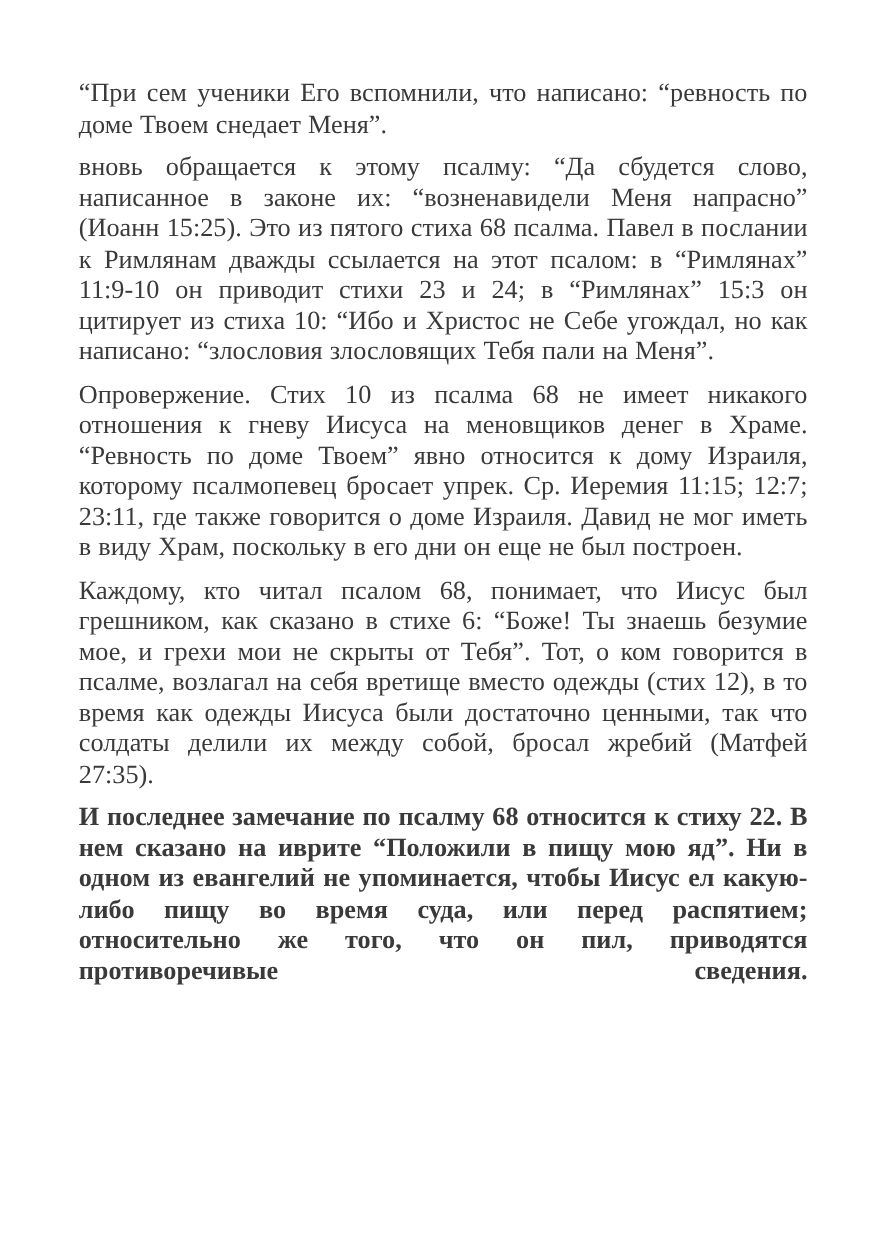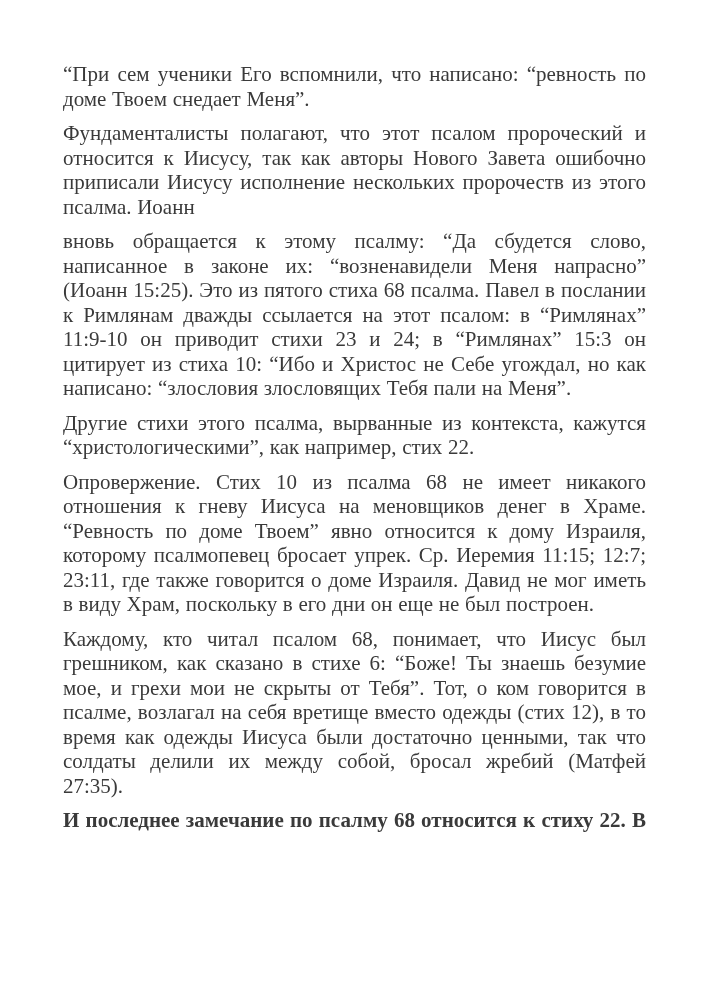--- a/index.html
+++ b/index.html
@@ -29,19 +29,17 @@
   .para.justify-last {
     text-align-last: justify;
     font-weight: bold;
   }
 </style>
 </head>
 <body>
 
 <div class="page">
   <p class="para">“При сем ученики Его вспомнили, что написано: “ревность по доме Твоем снедает Меня”.</p>
-  <p class="para">Фундаменталисты полагают, что этот псалом пророческий и относится к Иисусу, так как авторы Нового Завета ошибочно приписали Иисусу исполнение нескольких пророчеств из этого псалма. Иоанн</p>
   <p class="para">вновь обращается к этому псалму: “Да сбудется слово, написанное в законе их: “возненавидели Меня напрасно” (Иоанн 15:25). Это из пятого стиха 68 псалма. Павел в послании к Римлянам дважды ссылается на этот псалом: в “Римлянах” 11:9-10 он приводит стихи 23 и 24; в “Римлянах” 15:3 он цитирует из стиха 10: “Ибо и Христос не Себе угождал, но как написано: “злословия злословящих Тебя пали на Меня”.</p>
-  <p class="para">Другие стихи этого псалма, вырванные из контекста, кажутся “христологическими”, как например, стих 22.</p>
   <p class="para">Опровержение. Стих 10 из псалма 68 не имеет никакого отношения к гневу Иисуса на меновщиков денег в Храме. “Ревность по доме Твоем” явно относится к дому Израиля, которому псалмопевец бросает упрек. Ср. Иеремия 11:15; 12:7; 23:11, где также говорится о доме Израиля. Давид не мог иметь в виду Храм, поскольку в его дни он еще не был построен.</p>
   <p class="para">Каждому, кто читал псалом 68, понимает, что Иисус был грешником, как сказано в стихе 6: “Боже! Ты знаешь безумие мое, и грехи мои не скрыты от Тебя”. Тот, о ком говорится в псалме, возлагал на себя вретище вместо одежды (стих 12), в то время как одежды Иисуса были достаточно ценными, так что солдаты делили их между собой, бросал жребий (Матфей 27:35).</p>
   <p class="para justify-last">И последнее замечание по псалму 68 относится к стиху 22. В нем сказано на иврите “Положили в пищу мою яд”. Ни в одном из евангелий не упоминается, чтобы Иисус ел какую-либо пищу во время суда, или перед распятием; относительно же того, что он пил, приводятся противоречивые сведения.</p>
 </div>
 
 </body></html>

